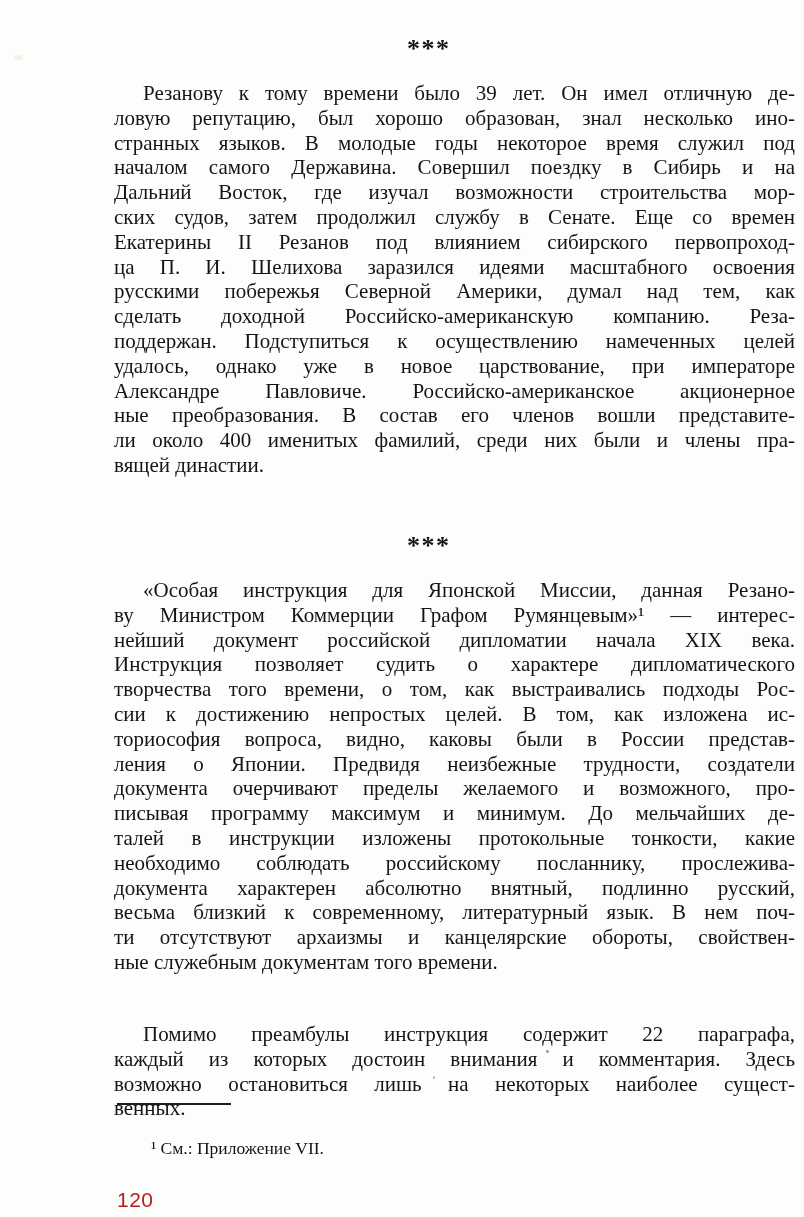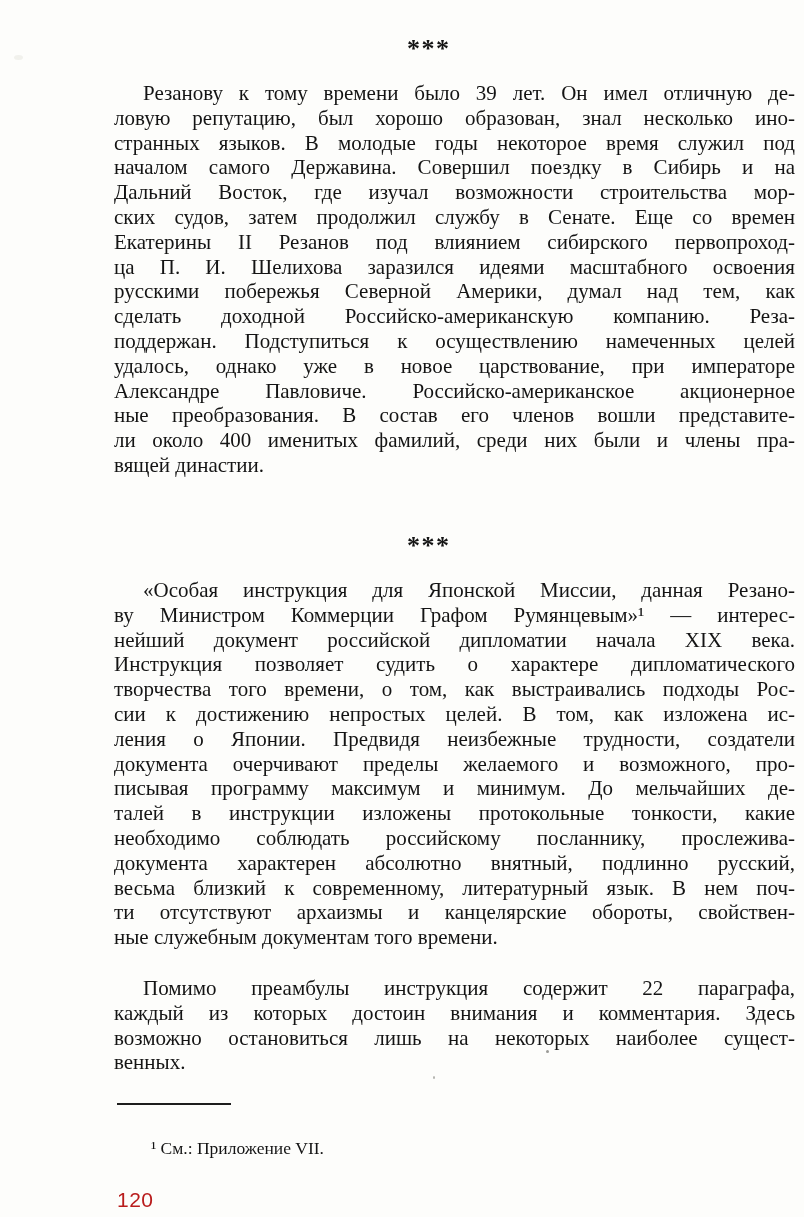--- a/index.html
+++ b/index.html
@@ -25,21 +25,21 @@
   .sep2{top:533px;}
   .para{
     position:absolute;
     left:114px;
     width:681px;
     font-size:21px;
     line-height:24.8px;
   }
   .p1{top:81px;}
   .p2{top:578px;}
-  .p3{top:976px;}
+  .p3{top:1022px;}
   .para .line{
     text-align:justify;
     text-align-last:justify;
     white-space:normal;
     overflow:hidden;
     height:24.8px;
   }
   .para .line:last-child{text-align-last:left;}
   .para .line:first-child{text-indent:29px;}
   .footnote-rule{
@@ -97,20 +97,21 @@
 
   <div class="sep sep2">* * *</div>
 
   <div class="para p2">
       <div class="line">«Особая инструкция для Японской Миссии, данная Резано-</div>
       <div class="line">ву Министром Коммерции Графом Румянцевым»¹ — интерес-</div>
       <div class="line">нейший документ российской дипломатии начала XIX века.</div>
       <div class="line">Инструкция позволяет судить о характере дипломатического</div>
       <div class="line">творчества того времени, о том, как выстраивались подходы Рос-</div>
       <div class="line">сии к достижению непростых целей. В том, как изложена ис-</div>
+      <div class="line">ториософия вопроса, видно, каковы были в России представ-</div>
       <div class="line">ления о Японии. Предвидя неизбежные трудности, создатели</div>
       <div class="line">документа очерчивают пределы желаемого и возможного, про-</div>
       <div class="line">писывая программу максимум и минимум. До мельчайших де-</div>
       <div class="line">талей в инструкции изложены протокольные тонкости, какие</div>
       <div class="line">необходимо соблюдать российскому посланнику, прослежива-</div>
       <div class="line">документа характерен абсолютно внятный, подлинно русский,</div>
       <div class="line">весьма близкий к современному, литературный язык. В нем поч-</div>
       <div class="line">ти отсутствуют архаизмы и канцелярские обороты, свойствен-</div>
       <div class="line">ные служебным документам того времени.</div>
     </div>

